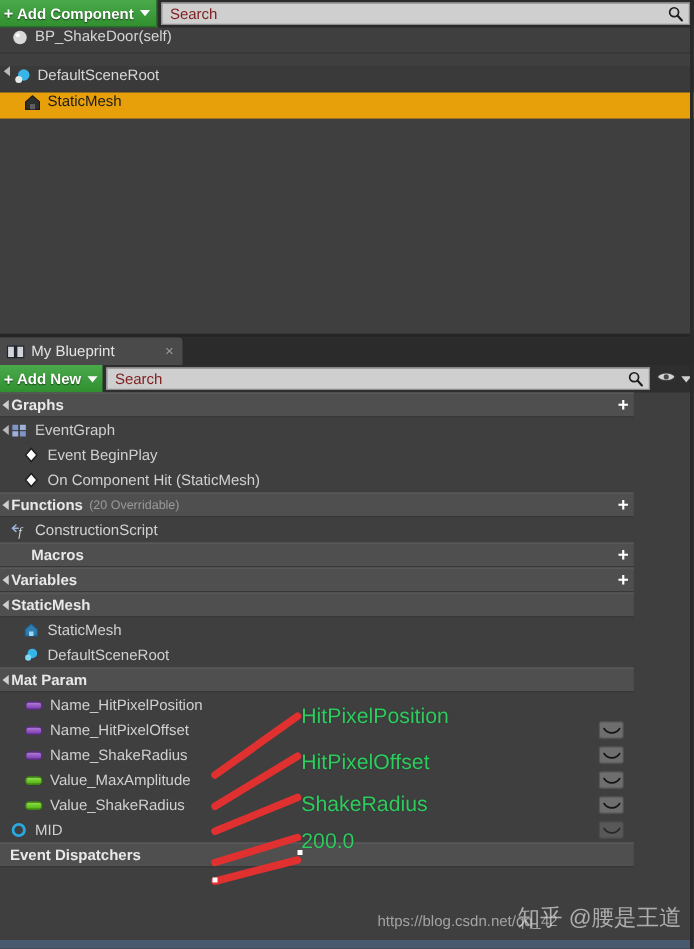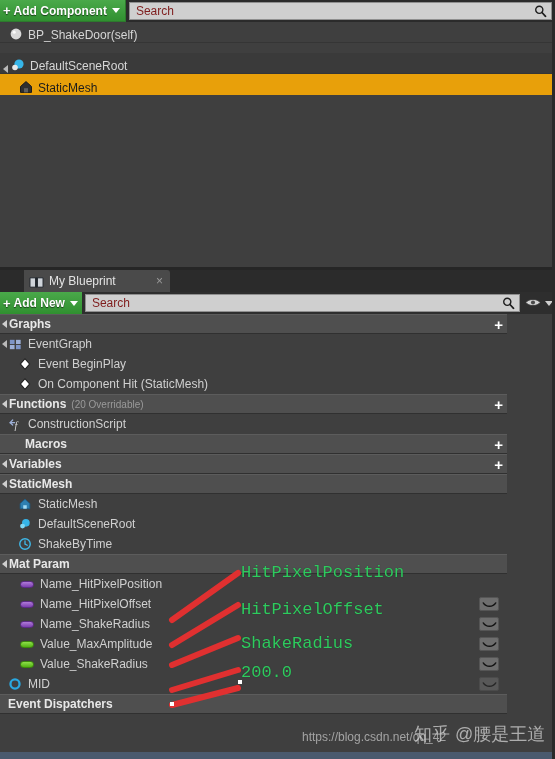--- a/index.html
+++ b/index.html
@@ -37,21 +37,21 @@
   }
   .search-box .ph { color: #7f1d1d; font-size: 12px; padding-left: 6px; }
   .mag {
     position: absolute; right: 4px; top: 50%; transform: translateY(-50%);
     width: 13px; height: 13px;
   }
   .mag svg { display: block; }
 
   .tree-row {
     position: absolute; left: 0; width: 555px; height: 21px;
-    display: flex; align-items: flex-end; font-size: 12px; color: #d6d6d6;
+    display: flex; align-items: flex-start; font-size: 12px; color: #d6d6d6;
     border-bottom: 1px solid #353535;
   }
   .tree-row.alt { background: #3a3a3a; }
   .tree-row.sel { background: #e8a00a; color: #1c1c1c; border-bottom: none; }
   .tree-row .twisty {
     width: 0; height: 0; border-top: 4px solid transparent;
     border-bottom: 4px solid transparent; border-right: 5px solid #b9b9b9;
     margin-left: 3px; margin-right: 2px; flex: none;
   }
   .tree-row .ico { width: 16px; height: 16px; flex: none; margin-right: 4px; position: relative; }
@@ -67,21 +67,20 @@
   
   .mb-tabstrip {
     position: absolute; left: 0; top: 270px; width: 555px; height: 22px;
     background: #2b2b2b;
   }
   .mb-tab {
     position: absolute; left: 0; top: 0; height: 22px; width: 146px;
     background: #4a4a4a; display: flex; align-items: center;
     padding: 0 4px 0 5px; gap: 5px;
     border-top-right-radius: 3px;
-    margin-left: 24px;
   }
   .mb-tab .tab-label { font-size: 12px; color: #e3e3e3; flex: 1; }
   .mb-tab .tab-close { font-size: 12px; color: #9a9a9a; cursor: pointer; padding: 0 3px; }
   .book-icon { width: 15px; height: 13px; flex: none; }
 
   .mb-toolbar {
     position: absolute; left: 0; top: 292px; width: 555px; height: 22px;
     background: #2e2e2e; display: flex; align-items: center;
   }
   .add-new-btn {
@@ -135,21 +134,21 @@
     position: absolute; right: 8px; top: 50%; transform: translateY(-50%);
     width: 20px; height: 14px; background: #6e6e6e; border: 1px solid #555;
     border-radius: 2px; display: flex; align-items: center; justify-content: center;
     cursor: pointer;
   }
 
   
   .anno-layer { position: absolute; left: 0; top: 0; width: 555px; height: 759px; pointer-events: none; }
   .anno-text {
     position: absolute; color: #2ecb5e; font-size: 17px;
-    font-family: Liberation Mono, monospace; white-space: nowrap;
+    font-family: Liberation Sans, sans-serif; white-space: nowrap;
     text-shadow: 0 0 1px rgba(0,0,0,.4);
   }
   .watermark-url {
     position: absolute; left: 302px; top: 730px; font-size: 12px;
     color: #b5b5b5; opacity: .85; white-space: nowrap;
   }
   .watermark-cn {
     position: absolute; left: 414px; top: 722px; font-size: 18px;
     color: #d8d8d8; opacity: .72; white-space: nowrap;
   }
@@ -341,30 +340,20 @@
     </div>
     <div class="item-row">
       <div class="indent-18"></div>
       <span class="ico">
         <svg viewBox="0 0 16 16" width="14" height="14">
           <circle cx="9" cy="6.6" r="4.4" fill="#36b5e8"></circle>
           <circle cx="5.2" cy="10.4" r="2.8" fill="#7fd8f5"></circle>
         </svg>
       </span>
       <span class="txt">DefaultSceneRoot</span>
-    </div>
-    <div class="item-row">
-      <div class="indent-18"></div>
-      <span class="ico">
-        <svg viewBox="0 0 16 16" width="14" height="14">
-          <circle cx="8" cy="8" r="6" fill="none" stroke="#3fb8e8" stroke-width="1.6"></circle>
-          <path d="M8 4.4 L8 8 L10.6 9.4" fill="none" stroke="#3fb8e8" stroke-width="1.5" stroke-linecap="round"></path>
-        </svg>
-      </span>
-      <span class="txt">ShakeByTime</span>
     </div>
 
     <div class="sec-header">
       <span class="sec-twisty"></span>
       <span>Mat Param</span>
     </div>
 
     <div class="item-row">
       <div class="indent-18"></div>
       <span class="pill name"></span>

